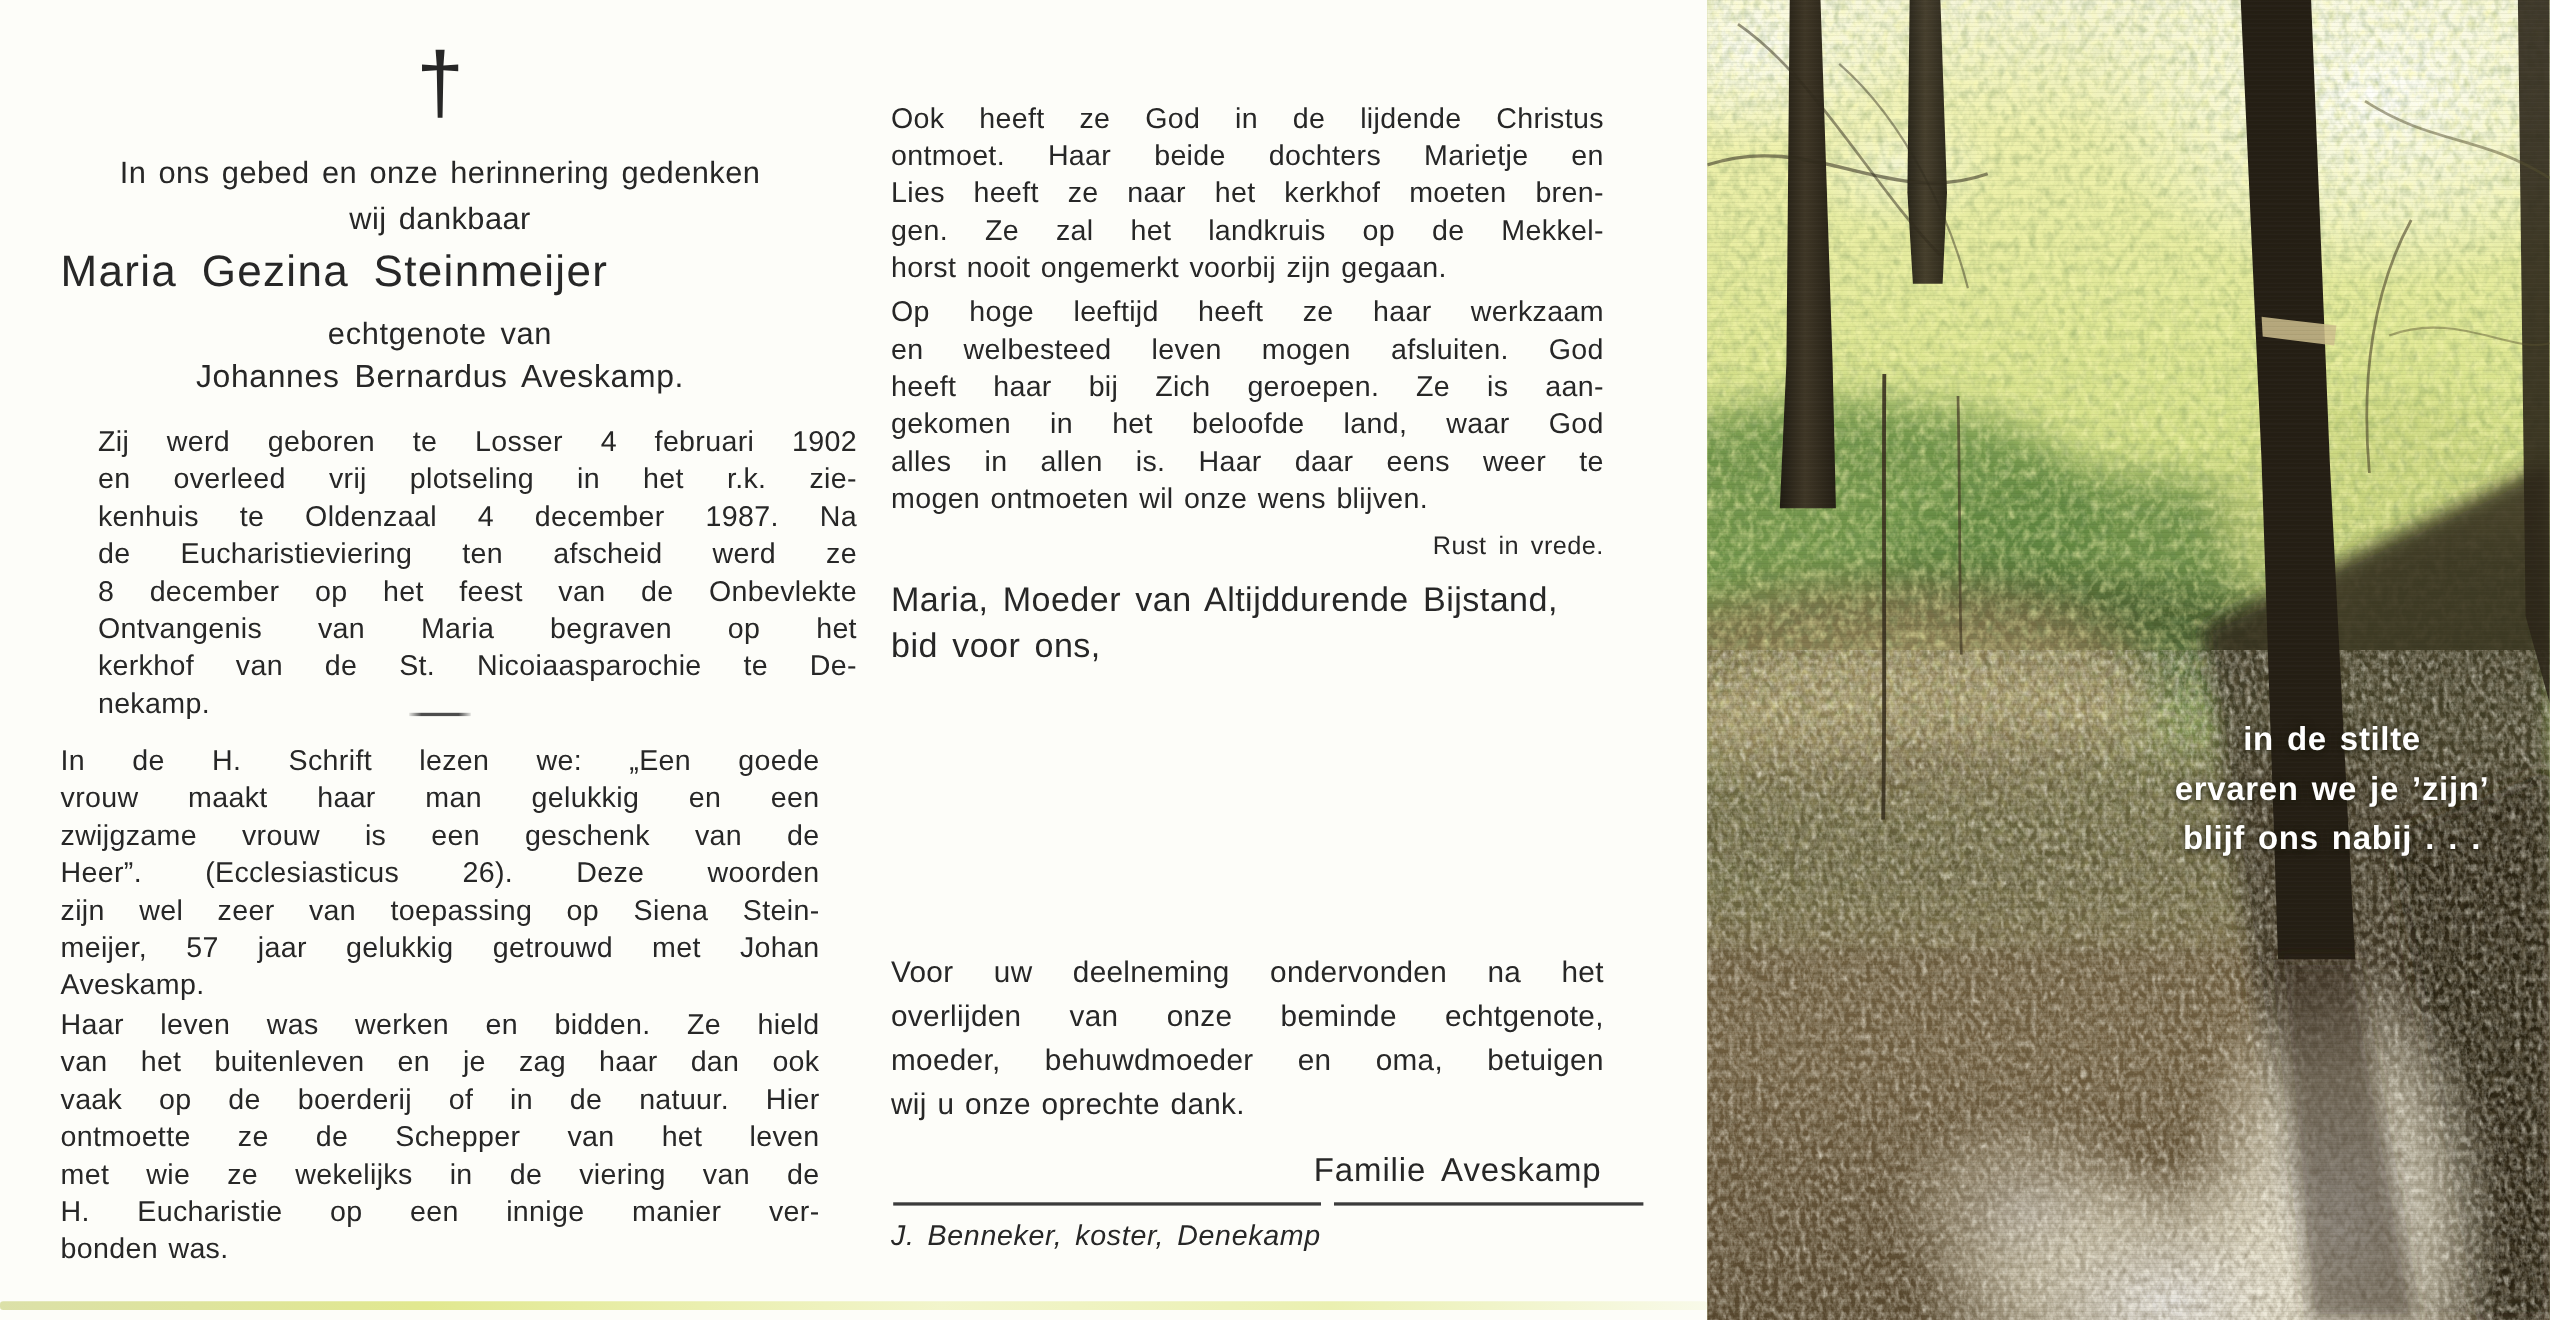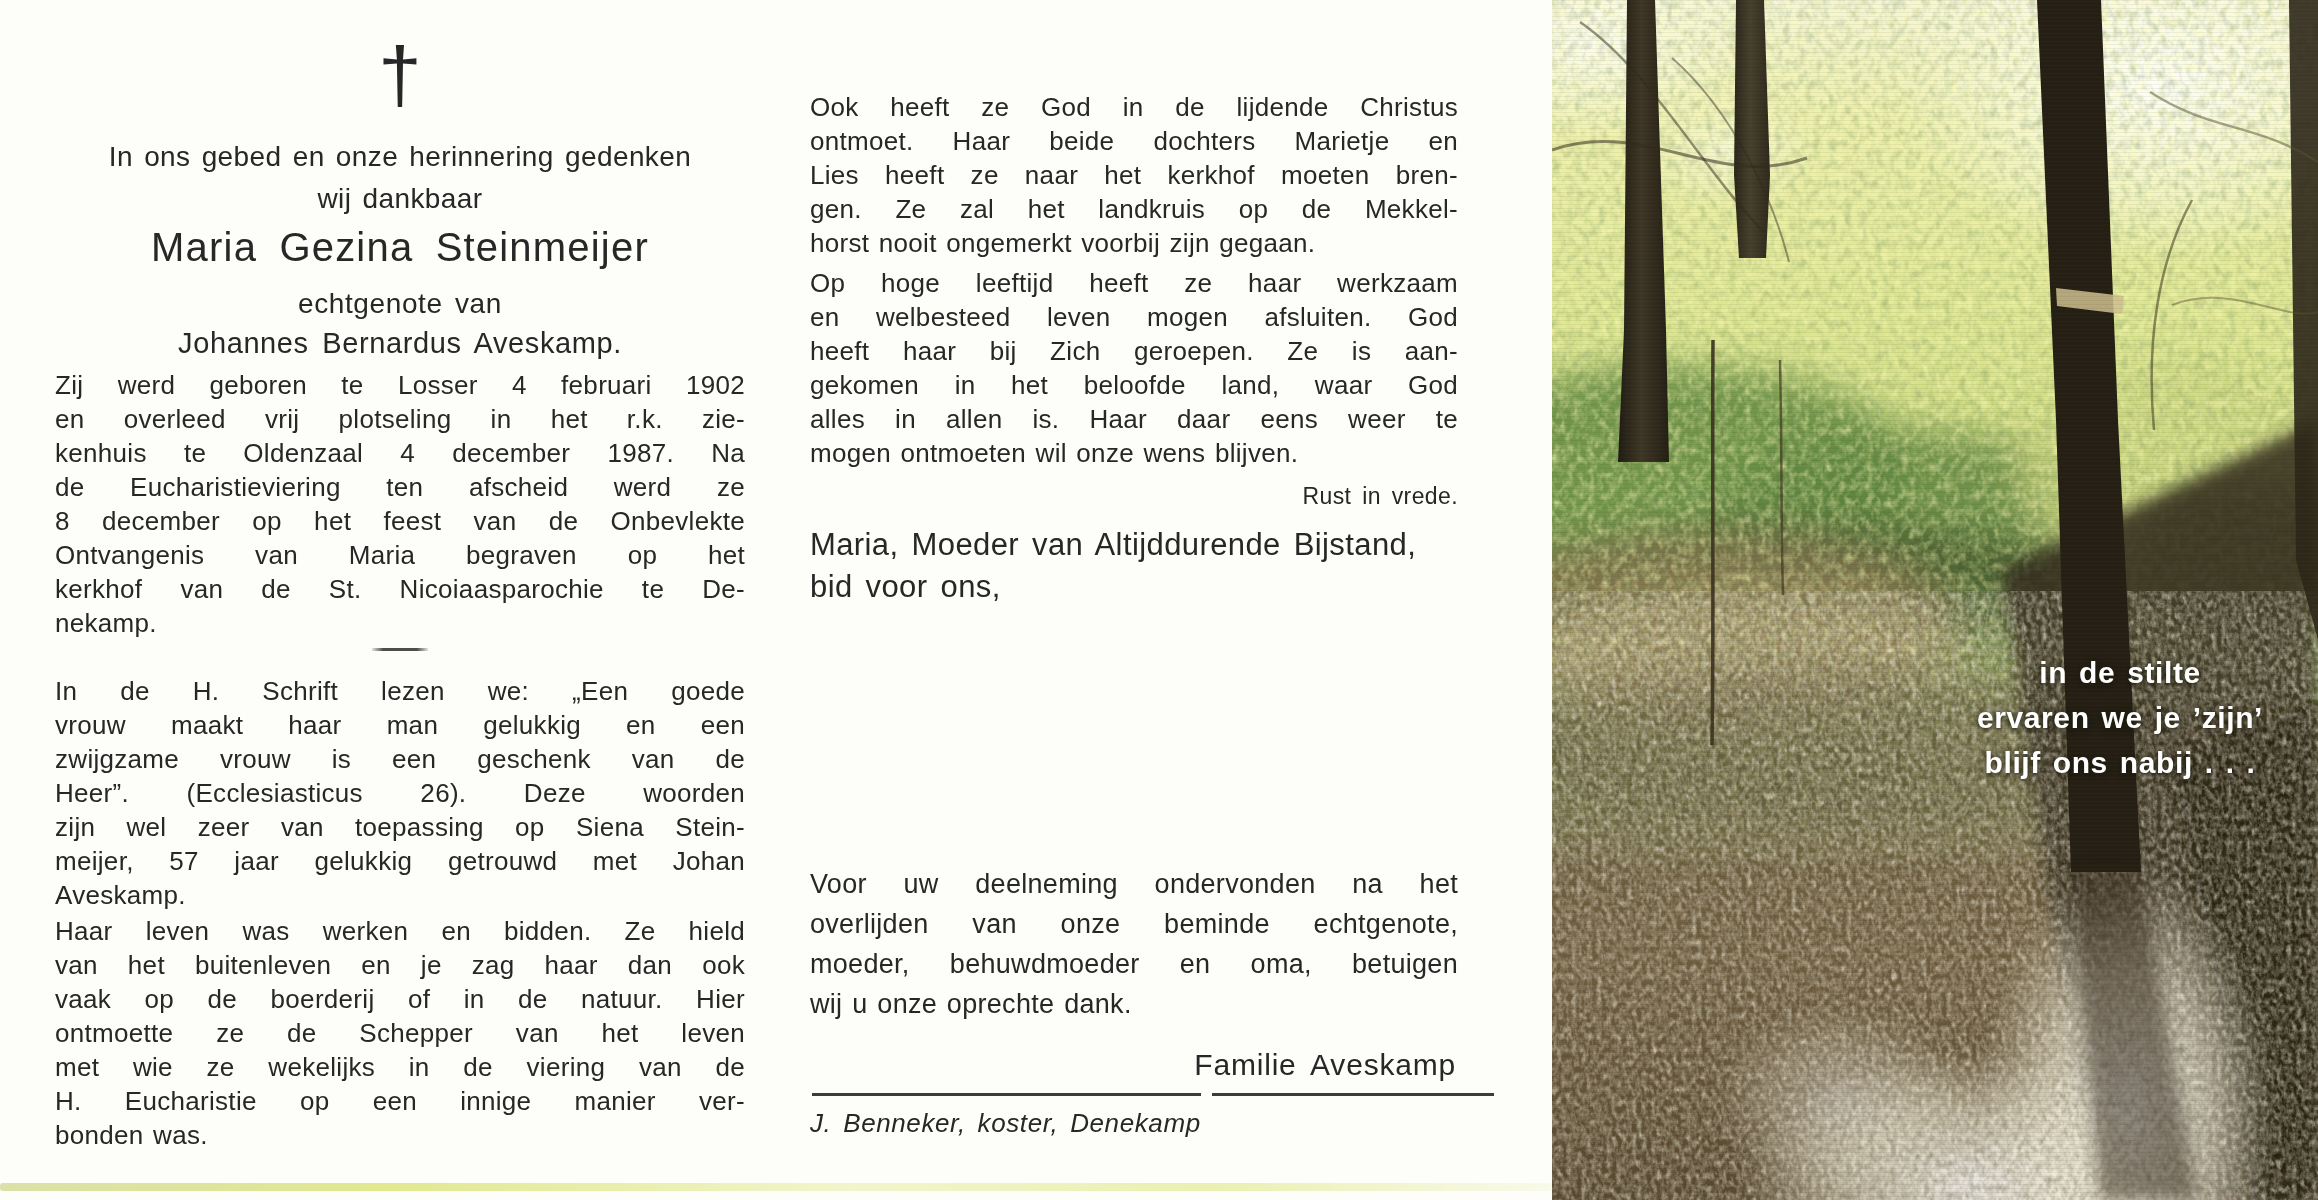--- a/index.html
+++ b/index.html
@@ -15,29 +15,29 @@
   .panel { position: absolute; top: 0; height: 1200px; }
   .left-panel   { left: 55px;  width: 690px; }
   .middle-panel { left: 810px; width: 648px; }
   .photo-panel  { left: 1552px; width: 864px; overflow: hidden; background: #c8cf8a; }
 
   .abs { position: absolute; left: 0; width: 100%; }
 
   .cross { top: 30px; font-size: 78px; line-height: 90px; text-align: center; font-weight: 400; }
 
   .intro { top: 136px; text-align: center; font-size: 28px; line-height: 42px; letter-spacing: 0.4px; word-spacing: 3px; }
-  .deceased-name { top: 222px; text-align: center; font-size: 40px; line-height: 50px; letter-spacing: 1.2px; word-spacing: 10px; }
+  .deceased-name { top: 222px; font-size: 40px; line-height: 50px; letter-spacing: 1.2px; word-spacing: 10px; }
   .relation { top: 286px; text-align: center; font-size: 28px; line-height: 36px; letter-spacing: 0.6px; word-spacing: 4px; }
   .spouse { top: 324px; text-align: center; font-size: 29px; line-height: 38px; letter-spacing: 0.6px; word-spacing: 5px; }
 
   .body-text { font-size: 26px; line-height: 34px; letter-spacing: 0.3px; word-spacing: 2px; }
   .jpara .tline { text-align: justify; text-align-last: justify; text-justify: inter-word; white-space: normal; }
   .jpara .tline:last-child { text-align-last: left; }
 
-  .para-birth { top: 368px; }
+  .para-birth { top: 384px; margin-left: 34px; }
   .section-divider { top: 648px; left: calc(50% - 28px); width: 56px; height: 3px;
     background: linear-gradient(to right, rgba(74,74,74,0.15), #4d4d4d 20%, #4d4d4d 80%, rgba(74,74,74,0.15)); }
   .para-scripture { top: 674px; }
   .para-life { top: 914px; }
 
   .para-remembrance { top: 90px; }
   .para-farewell { top: 266px; }
   .rest-line { top: 478px; font-size: 23px; line-height: 36px; letter-spacing: 0.4px; word-spacing: 4px; text-align: right; }
   .intercession { top: 524px; font-size: 31px; line-height: 42px; letter-spacing: 0.4px; word-spacing: 4px; }
   .para-thanks { top: 864px; font-size: 27px; line-height: 40px; }

